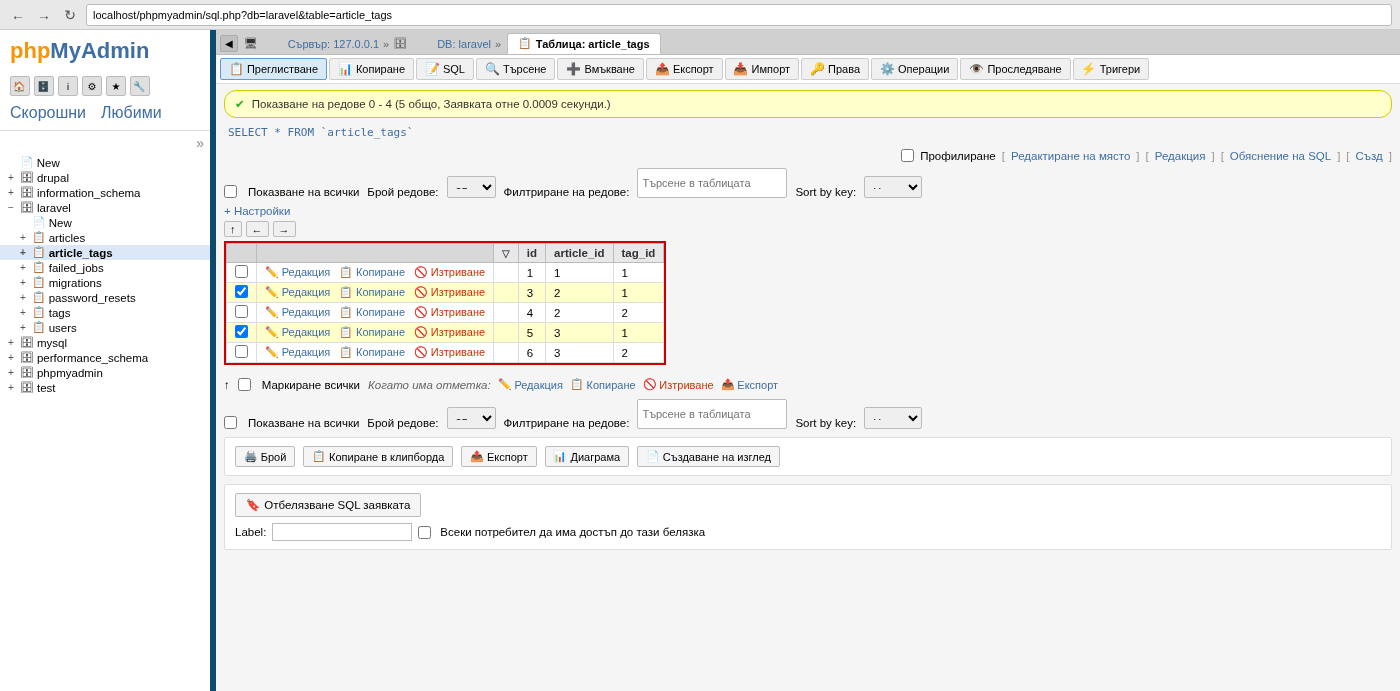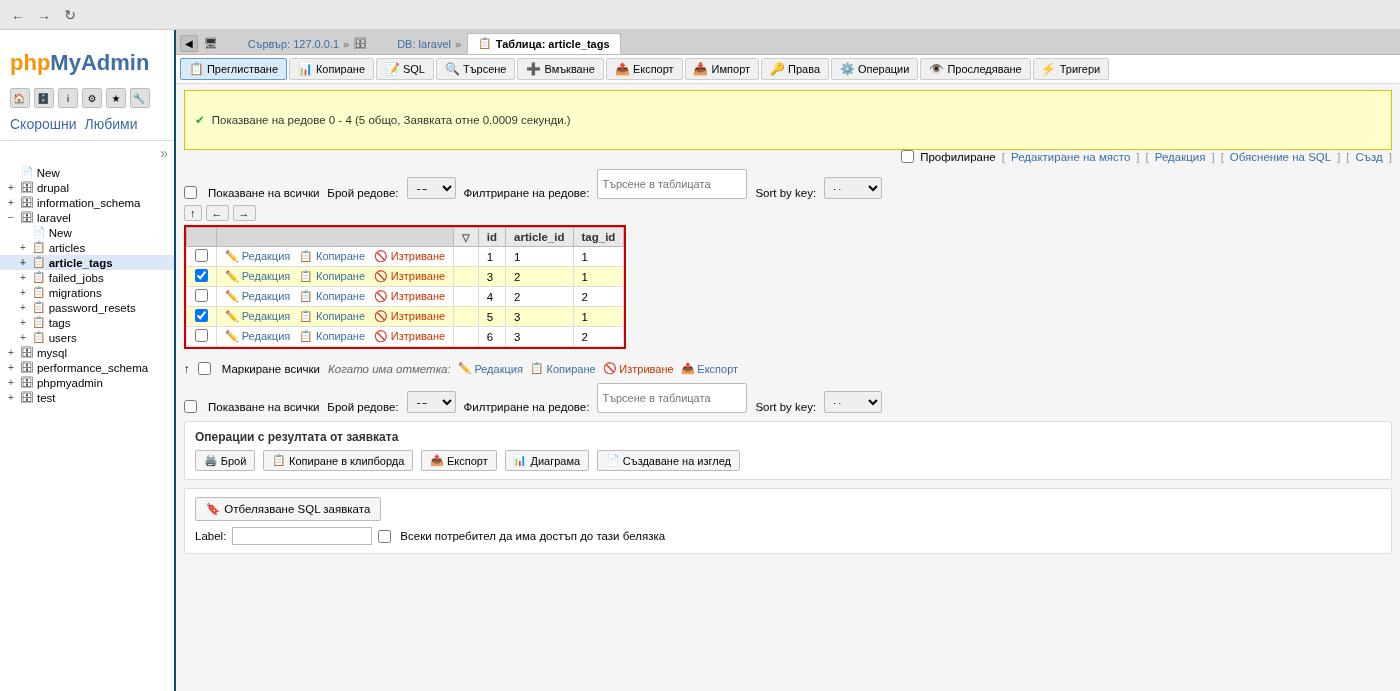--- a/index.html
+++ b/index.html
@@ -34,26 +34,26 @@
 
     
     .app-container {
       display: flex;
       flex: 1;
       overflow: hidden;
     }
 
     
     .sidebar {
-      width: 176px;
+      width: 216px;
       background: #fff;
-      border-right: 2px solid #0c4a6e;
+      border-right: 6px solid #0c4a6e;
       overflow-y: auto;
       flex-shrink: 0;
-      padding: 12px 0;
+      padding: 0 0;
     }
     .sidebar-logo {
       padding: 8px 10px;
       font-size: 22px;
       font-weight: bold;
       color: #f89406;
     }
     .sidebar-logo span { color: #3e6ea3; }
     .sidebar-icons {
       display: flex;
@@ -64,23 +64,23 @@
       width: 20px; height: 20px;
       background: #e0e0e0;
       border: 1px solid #bbb;
       border-radius: 2px;
       cursor: pointer;
       font-size: 10px;
       display: flex; align-items: center; justify-content: center;
     }
     .sidebar-links {
       display: flex;
-      gap: 8px;
+      gap: 15px;
       padding: 2px 10px 6px;
-      font-size: 14px;
+      font-size: 16px;
     }
     .sidebar-links a { color: #3e6ea3; text-decoration: none; cursor: pointer; }
     .sidebar-divider { height: 1px; background: #ddd; margin: 2px 0; }
     .sidebar-collapse-btn {
       text-align: right;
       padding: 2px 6px;
       color: #888;
       cursor: pointer;
       font-size: 14px;
     }
@@ -183,24 +183,25 @@
     
     .main-content {
       padding: 6px 8px;
       flex: 1;
     }
 
     
     .success-bar {
       background: #ffffcc;
       border: 1px solid #cccc00;
-      padding: 22px 10px;
+      padding: 6px 10px;
+      margin-bottom: 6px;
       font-size: 11.5px;
       color: #333;
-      border-radius: 0;
+      border-radius: 12px;
     }
     .success-bar .check { color: #22aa22; margin-right: 4px; }
 
     
     .sql-query {
       font-family: monospace;
       font-size: 11px;
       color: #333;
       margin-bottom: 8px;
       padding: 2px 4px;
@@ -391,20 +392,21 @@
     }
     .label-row input[type="checkbox"] { margin-right: 3px; }
   </style>
 </head>
 <body>
 
 <div class="browser-bar">
   <button class="browser-nav-btn">←</button>
   <button class="browser-nav-btn">→</button>
   <button class="browser-nav-btn">↻</button>
+  <input class="browser-url-bar" type="text" value="localhost/phpmyadmin/sql.php?db=laravel&amp;table=article_tags" style="">
 </div>
 
 <div class="app-container">
 
   <div class="sidebar">
     <div class="sidebar-logo">
       <span style="color:#f89406">php</span><span style="color:#3e6ea3">MyAdmin</span>
     </div>
     <div class="sidebar-icons">
       <button class="sidebar-icon-btn">🏠</button>
@@ -579,20 +581,23 @@
     </div>
 
     <div class="main-content">
       
       <div class="success-bar">
         <span class="check">✔</span>
         <span>Показване на редове 0 - 4 (5 общо, Заявката отне 0.0009 секунди.)</span>
       </div>
 
       
+      <div class="sql-query">
+        <a>SELECT * FROM `article_tags`</a>
+      </div>
 
       
       <div class="options-row">
         <input type="checkbox" style="">
         <span>Профилиране</span>
         <span class="sep">[</span>
         <a>Редактиране на място</a>
         <span class="sep">]</span>
         <span class="sep">[</span>
         <a>Редакция</a>
@@ -617,20 +622,23 @@
         </select>
         <span>Филтриране на редове:</span>
         <input type="text" style="width: 150px;" placeholder="Търсене в таблицата">
         <span>Sort by key:</span>
         <select>
           <option>Няма</option>
         </select>
       </div>
 
       
+      <div>
+        <a class="settings-link">+ Настройки</a>
+      </div>
 
       
       <div class="nav-arrows">
         <button class="arrow-btn">↑</button>
         <button class="arrow-btn">←</button>
         <button class="arrow-btn">→</button>
       </div>
 
       
       <div class="data-table-wrapper">
@@ -769,21 +777,20 @@
         <span>Филтриране на редове:</span>
         <input type="text" style="width: 150px;" placeholder="Търсене в таблицата">
         <span>Sort by key:</span>
         <select>
           <option>Няма</option>
         </select>
       </div>
 
       
       <div class="section-box" style="margin-top:8px;">
-        <div class="section-title">Операции с резултата от заявката</div>
         <div class="ops-buttons">
           <button class="ops-btn">
             <span>🖨️</span>
             <span>Брой</span>
           </button>
           <button class="ops-btn">
             <span>📋</span>
             <span>Копиране в клипборда</span>
           </button>
           <button class="ops-btn">

